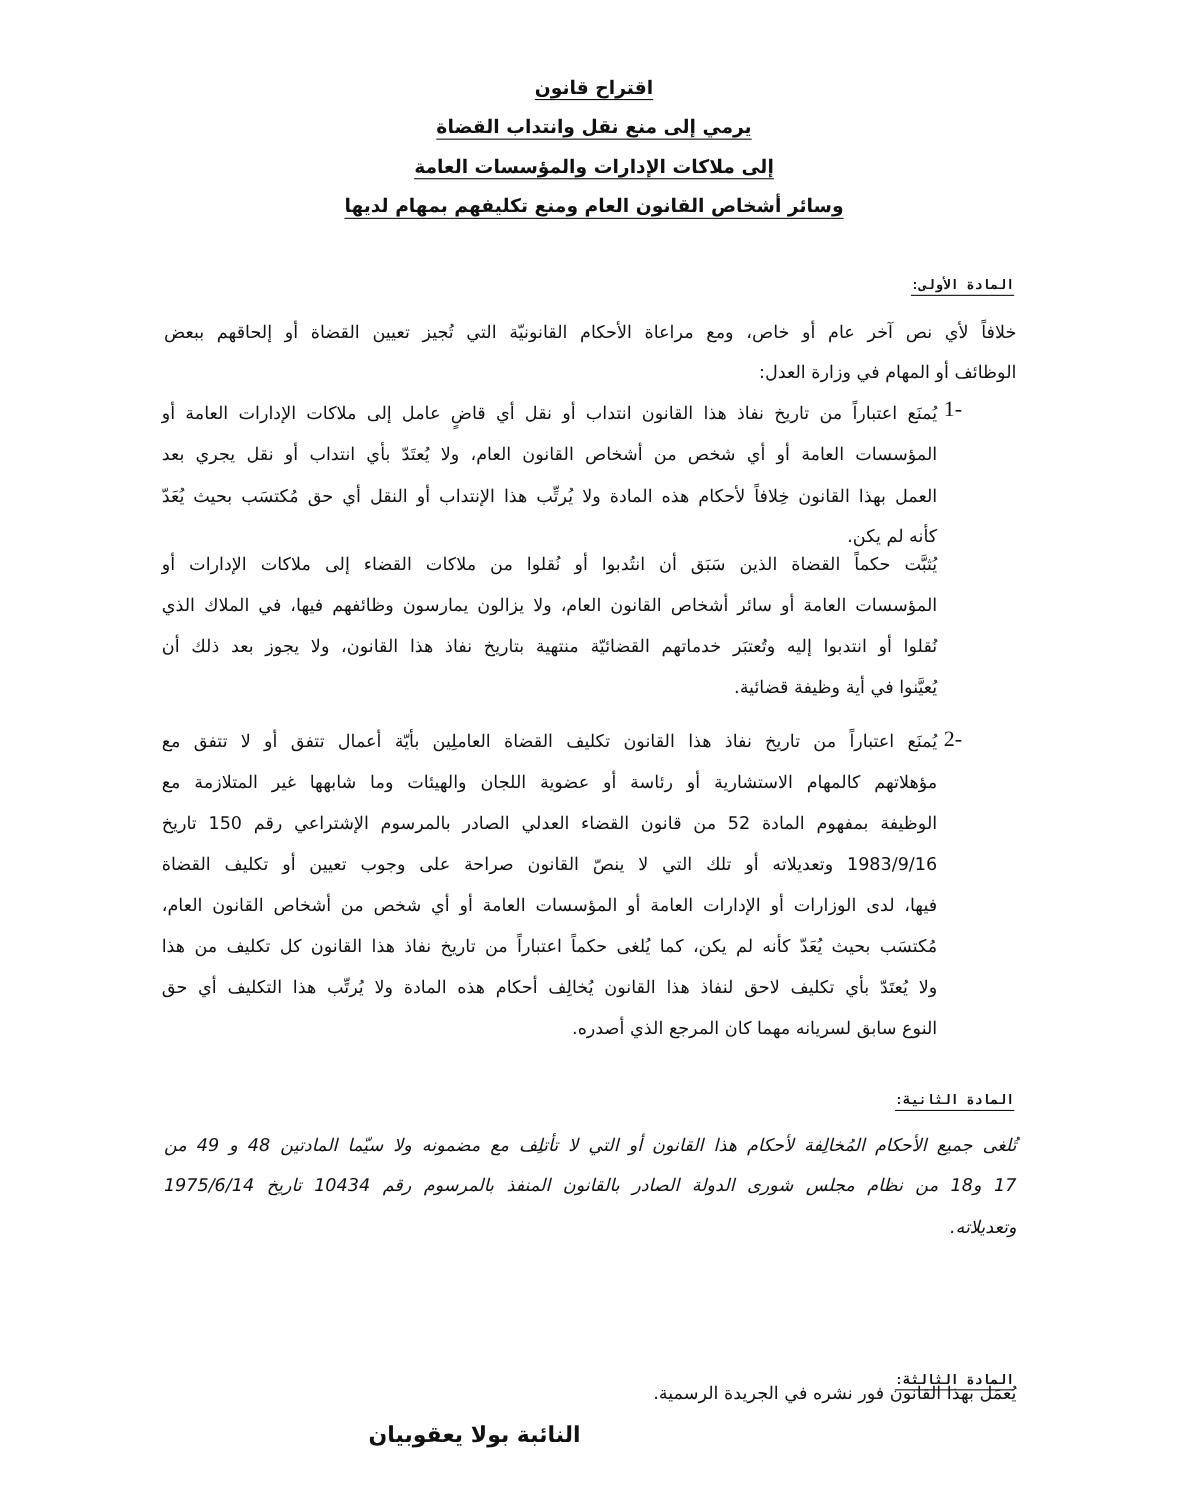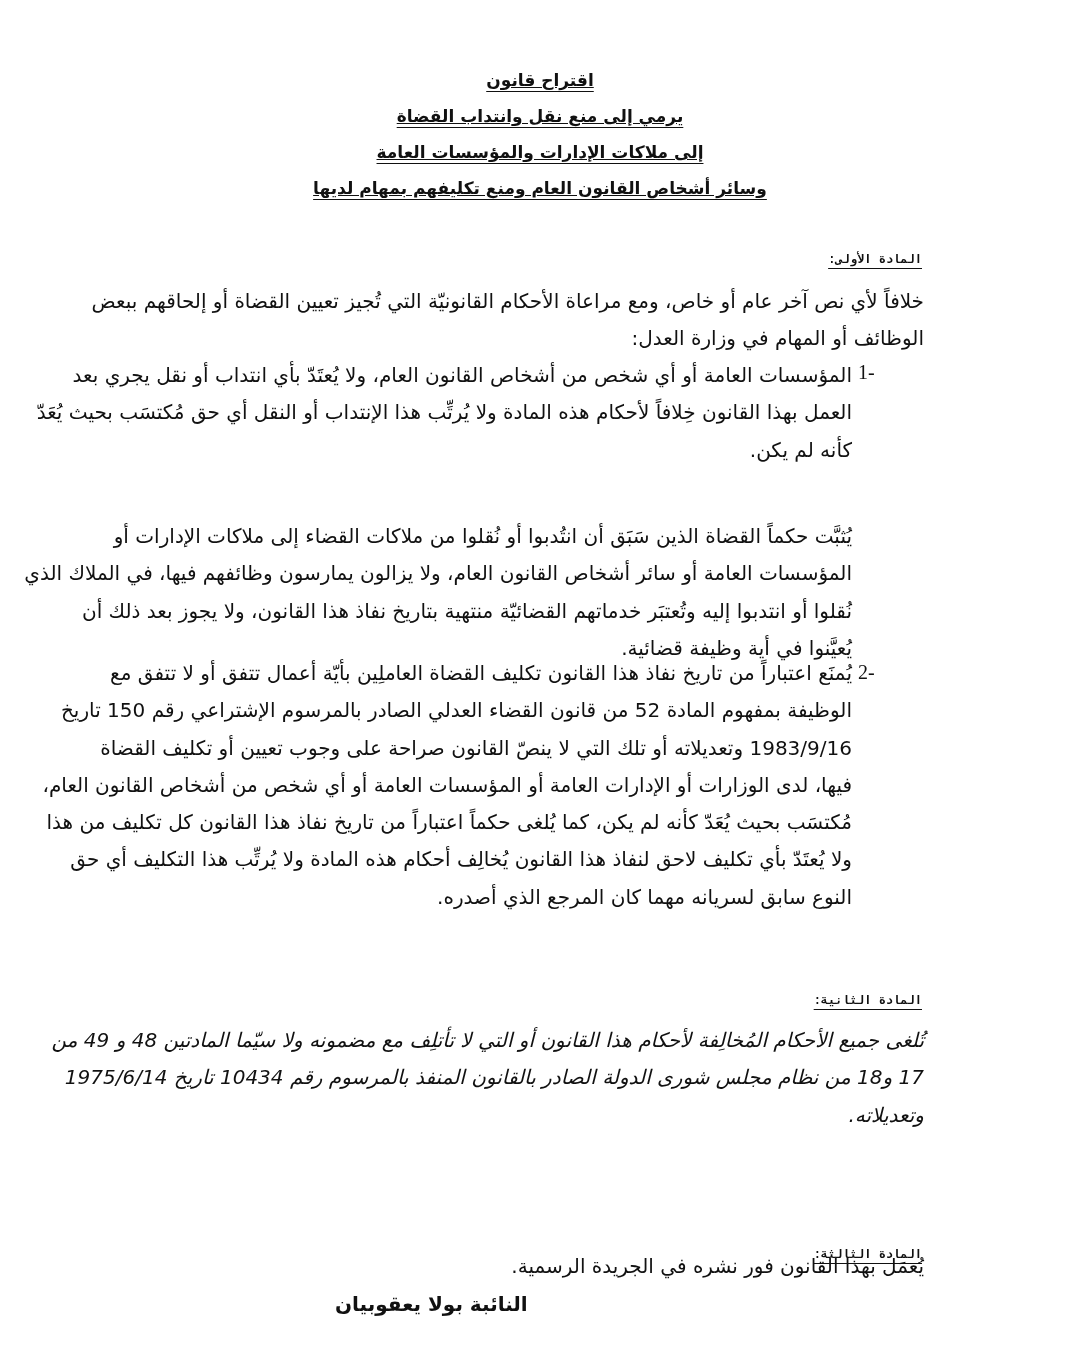--- a/index.html
+++ b/index.html
@@ -20,21 +20,20 @@
       left: 0; top: 0;
       width: 1080px; height: 1350px;
       direction: rtl;
     }
     .title-block {
       position: absolute;
       top: 62px;
       left: 0;
       width: 1080px;
       text-align: center;
-      text-decoration: underline;
     }
     .title-line {
       font-weight: bold;
       font-size: 17px;
       text-decoration: underline;
       text-underline-offset: 5px;
       line-height: 36px;
       height: 36px;
       white-space: nowrap;
     }
@@ -44,21 +43,21 @@
       font-weight: bold;
       font-size: 12px;
       text-decoration: underline;
       text-underline-offset: 5px;
       white-space: nowrap;
       font-family: Liberation Mono, monospace;
     }
     .para {
       position: absolute;
       right: 156px;
-      font-size: 20px;
+      font-size: 16px;
       line-height: 37.3px;
       text-align: justify;
       text-align-last: right;
     }
     .para.full { width: 775px; }
     .para.indent { width: 705px; right: 228px; }
     .item-num {
       position: absolute;
       font-family: "Liberation Serif", serif;
       font-size: 20px;
@@ -96,35 +95,37 @@
 
   <div class="heading" style="top:252px;">المادة الأولى:</div>
 
   <div class="para full" style="top:283px;">
     <span class="line">خلافاً لأي نص آخر عام أو خاص، ومع مراعاة الأحكام القانونيّة التي تُجيز تعيين القضاة أو إلحاقهم ببعض</span>
     <span class="line last">الوظائف أو المهام في وزارة العدل:</span>
   </div>
 
   <div class="item-num" style="top:361px; left:858px;">1-</div>
   <div class="para indent" style="top:357px;">
+    <span class="line">يُمنَع اعتباراً من تاريخ نفاذ هذا القانون انتداب أو نقل أي قاضٍ عامل إلى ملاكات الإدارات العامة أو</span>
     <span class="line">المؤسسات العامة أو أي شخص من أشخاص القانون العام، ولا يُعتَدّ بأي انتداب أو نقل يجري بعد</span>
     <span class="line">العمل بهذا القانون خِلافاً لأحكام هذه المادة ولا يُرتِّب هذا الإنتداب أو النقل أي حق مُكتسَب بحيث يُعَدّ</span>
     <span class="line last">كأنه لم يكن.</span>
   </div>
 
-  <div class="para indent" style="top:518px;">
+  <div class="para indent" style="top:494px;">
     <span class="line">يُثبَّت حكماً القضاة الذين سَبَق أن انتُدبوا أو نُقلوا من ملاكات القضاء إلى ملاكات الإدارات أو</span>
     <span class="line">المؤسسات العامة أو سائر أشخاص القانون العام، ولا يزالون يمارسون وظائفهم فيها، في الملاك الذي</span>
     <span class="line">نُقلوا أو انتدبوا إليه وتُعتبَر خدماتهم القضائيّة منتهية بتاريخ نفاذ هذا القانون، ولا يجوز بعد ذلك أن</span>
     <span class="line last">يُعيَّنوا في أية وظيفة قضائية.</span>
   </div>
 
   <div class="item-num" style="top:661px; left:858px;">2-</div>
   <div class="para indent" style="top:655px;">
     <span class="line">يُمنَع اعتباراً من تاريخ نفاذ هذا القانون تكليف القضاة العاملِين بأيّة أعمال تتفق أو لا تتفق مع</span>
+    <span class="line">مؤهلاتهم كالمهام الاستشارية أو رئاسة أو عضوية اللجان والهيئات وما شابهها غير المتلازمة مع</span>
     <span class="line">الوظيفة بمفهوم المادة 52 من قانون القضاء العدلي الصادر بالمرسوم الإشتراعي رقم 150 تاريخ</span>
     <span class="line">1983/9/16 وتعديلاته أو تلك التي لا ينصّ القانون صراحة على وجوب تعيين أو تكليف القضاة</span>
     <span class="line">فيها، لدى الوزارات أو الإدارات العامة أو المؤسسات العامة أو أي شخص من أشخاص القانون العام،</span>
     <span class="line">مُكتسَب بحيث يُعَدّ كأنه لم يكن، كما يُلغى حكماً اعتباراً من تاريخ نفاذ هذا القانون كل تكليف من هذا</span>
     <span class="line">ولا يُعتَدّ بأي تكليف لاحق لنفاذ هذا القانون يُخالِف أحكام هذه المادة ولا يُرتِّب هذا التكليف أي حق</span>
     <span class="line last">النوع سابق لسريانه مهما كان المرجع الذي أصدره.</span>
   </div>
 
   <div class="heading" style="top:993px;">المادة الثانية:</div>
   <div class="para full" style="top:1022px;font-style:italic;">

